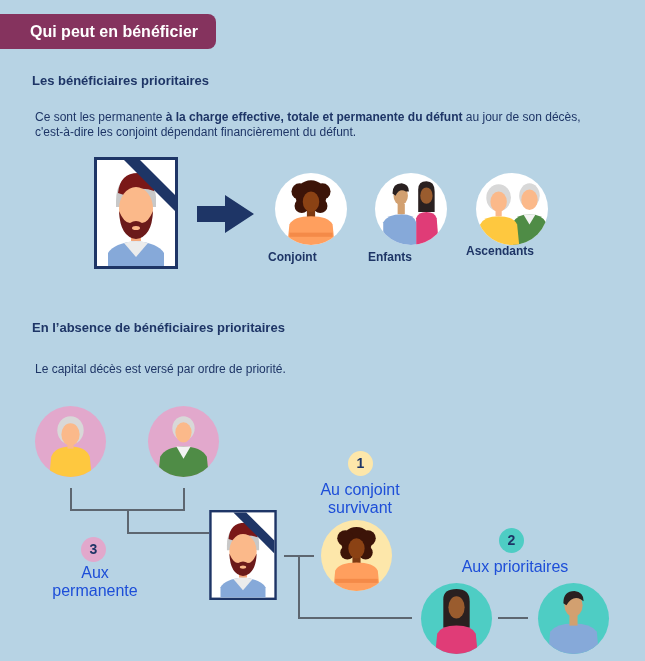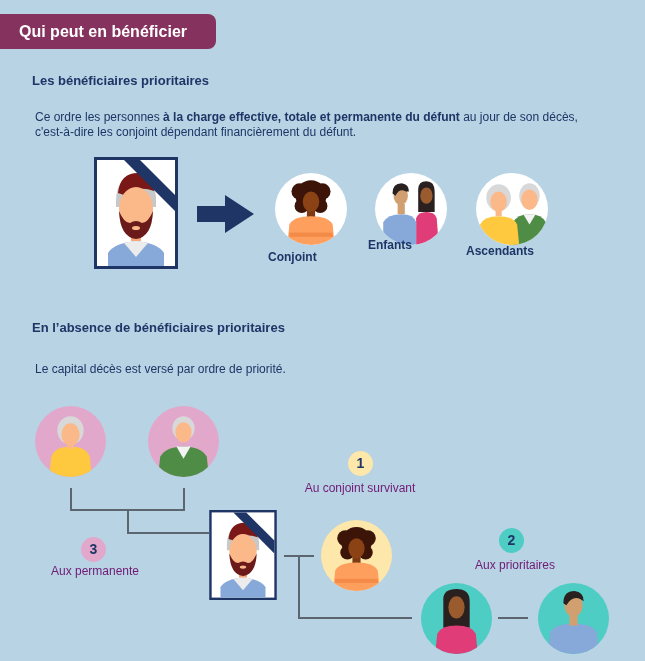--- a/index.html
+++ b/index.html
@@ -8,27 +8,27 @@
     background: #b7d3e4;
     font-family: "Liberation Sans", sans-serif;
     color: #1e3566;
     position: relative;
   }
   .abs { position: absolute; }
   .tag {
     left: 0; top: 14px; width: 216px; height: 35px;
     background: #85335e; border-radius: 0 8px 8px 0;
     color: #fff; font-weight: bold; font-size: 16px;
-    line-height: 35px; box-sizing: border-box; padding-left: 19px;
+    line-height: 35px; box-sizing: border-box; padding-left: 30px;
   }
   .h2 { font-weight: bold; font-size: 13px; color: #1e3566; }
   .p { font-size: 12px; color: #1e3566; line-height: 15px; }
   .p b { font-weight: bold; }
   .lbl { font-weight: bold; font-size: 12px; color: #1e3566; text-align: left; }
-  .cap { font-size: 12px; color: #701a75; text-align: center; }
+  .cap { font-size: 16px; color: #1d4ed8; text-align: center; }
   .circ { border-radius: 50%; overflow: hidden; }
   .num {
     width: 25px; height: 25px; border-radius: 50%;
     font-weight: bold; font-size: 14px; line-height: 25px; text-align: center; color: #1e3566;
   }
   .line { background: #5d6670; }
   svg { display: block; }
 </style>
 </head>
 <body>
@@ -101,21 +101,21 @@
       <ellipse cx="35" cy="22" rx="9" ry="11" fill="#d2a070"></ellipse>
       <path d="M25 20 Q25 8 36 8 Q45 9 45 18 L42 16 Q34 12 28 22 Z" fill="#2a2020"></path>
     </symbol>
   </defs>
 </svg>
 
 <div class="abs tag">Qui peut en bénéficier</div>
 
 <div class="abs h2" style="left:32px; top:73px;">Les bénéficiaires prioritaires</div>
 <div class="abs p" style="left:35px; top:110px; width:570px;">
-  <span>Ce ordre les personnes </span><b>à la charge effective, totale et permanente du défunt</b><span> au jour de son décès, c'est-à-dire les conjoint dépendant financièrement du défunt.</span>
+  <span>Ce sont les permanente </span><b>à la charge effective, totale et permanente du défunt</b><span> au jour de son décès, c'est-à-dire les conjoint dépendant financièrement du défunt.</span>
 </div>
 
 <div class="abs" style="left:94px; top:157px; width:84px; height:112px;">
   <svg width="84" height="112">
       <use href="#man-portrait"></use>
     </svg>
 </div>
 
 <div class="abs" style="left:197px; top:195px;">
   <svg width="58" height="38" viewBox="0 0 58 38">
@@ -128,21 +128,21 @@
       <use href="#woman-curly"></use>
     </svg>
 </div>
 <div class="abs lbl" style="left:268px; top:250px; width:86px;">Conjoint</div>
 
 <div class="abs circ" style="left:375px; top:173px; width:72px; height:72px; background:#fff;">
   <svg width="72" height="72">
       <use href="#children"></use>
     </svg>
 </div>
-<div class="abs lbl" style="left:368px; top:238px; width:86px;">Enfants</div>
+<div class="abs lbl" style="left:368px; top:250px; width:86px;">Enfants</div>
 
 <div class="abs circ" style="left:476px; top:173px; width:72px; height:72px; background:#fff;">
   <svg width="72" height="72">
       <use href="#elderly"></use>
     </svg>
 </div>
 <div class="abs lbl" style="left:466px; top:244px; width:92px;">Ascendants</div>
 
 <div class="abs h2" style="left:32px; top:320px;text-align:right;">En l’absence de bénéficiaires prioritaires</div>
 <div class="abs p" style="left:35px; top:362px;">Le capital décès est versé par ordre de priorité.</div>

